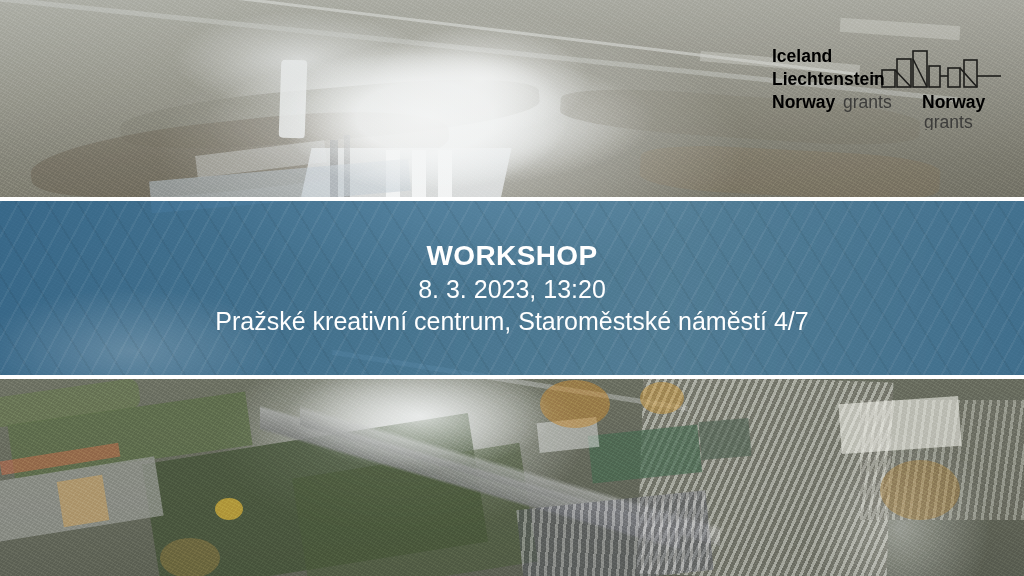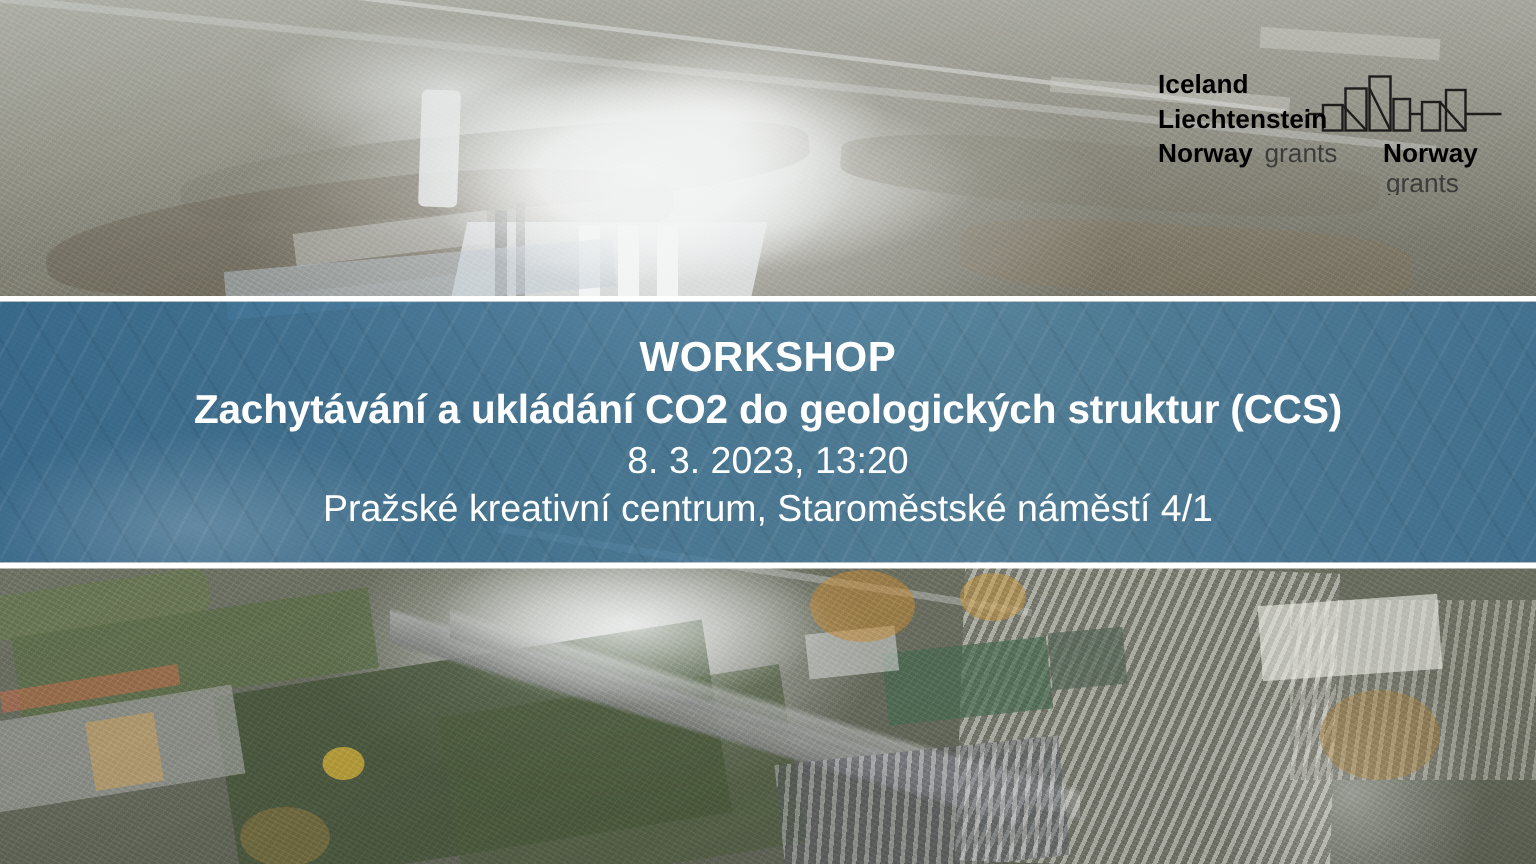--- a/index.html
+++ b/index.html
@@ -248,19 +248,18 @@
       <text class="logo-txt-light" x="71" y="70">grants</text>
 
       <text class="logo-txt-bold" x="150" y="70">Norway</text>
       <text class="logo-txt-light" x="152" y="90">grants</text>
     </svg>
   </div>
 
   <div class="banner">
     <div class="banner-inner">
       <div class="line-workshop">WORKSHOP</div>
-      <div class="line-title">Zachytávání a ukládání CO2 do geologických struktur (CCS)</div>
       <div class="line-datetime">8. 3. 2023, 13:20</div>
-      <div class="line-venue">Pražské kreativní centrum, Staroměstské náměstí 4/1</div>
+      <div class="line-venue">Pražské kreativní centrum, Staroměstské náměstí 4/7</div>
     </div>
   </div>
 
 </div>
 
 </body></html>

